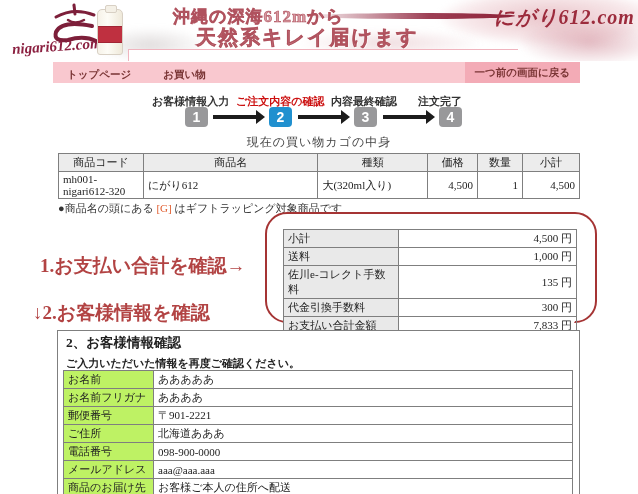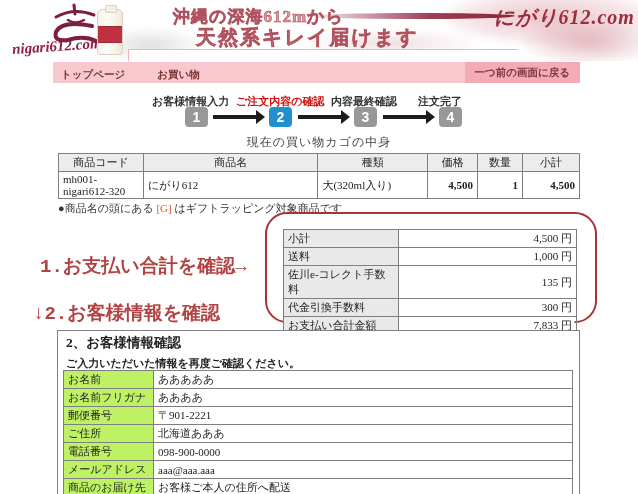--- a/index.html
+++ b/index.html
@@ -29,21 +29,21 @@
   .bottle-label { position:absolute; left:0px; top:16px; width:24px; height:17px; background:#bf3040;
     border-top:1px solid #a02535; border-bottom:1px solid #a02535; }
   .tagline1 { position:absolute; left:173px; top:5px; font-size:17px; font-weight:bold; letter-spacing:1px;
     color:#d89aa2; -webkit-text-stroke:.6px #b0525e; text-shadow:1px 1px 0 rgba(255,255,255,.7); }
   .tagline2 { position:absolute; left:196px; top:24px; font-size:20px; font-weight:bold; letter-spacing:2px;
     color:#d89aa2; -webkit-text-stroke:.6px #b0525e; text-shadow:1px 1px 0 rgba(255,255,255,.7); }
   .site-title { position:absolute; left:494px; top:4px; font-size:20px; font-weight:bold; font-style:italic;
     color:var(--brand-red,#9c2b3c); letter-spacing:1px; }
   
   .navbar { position:absolute; left:53px; top:62px; width:527px; height:21px; background:var(--accent-pink,#f9c8cf); }
-  .nav-links { position:absolute; left:8px; top:0; height:21px; line-height:21px; }
+  .nav-links { position:absolute; left:14px; top:0; height:21px; line-height:21px; }
   .nav-link { display:inline-block; margin-right:28px; font-size:10.5px; font-weight:bold; color:#7a3535; cursor:pointer; }
   .back-link { position:absolute; right:0; top:0; height:21px; line-height:21px; padding:0 10px;
     background:var(--accent-pink-dark,#f3abb6); font-size:10.5px; font-weight:bold; color:#7a3535; cursor:pointer; }
   
   .step-label { position:absolute; top:94px; font-size:11px; font-weight:bold; color:#333;
     font-family:"Liberation Sans", sans-serif; }
   .step-label.active { color:var(--step-label-active,#cc1111); }
   .step-box { position:absolute; top:107px; width:23px; height:20px; border-radius:4px;
     background:var(--step-inactive,#98989a); color:#fff; font-family:"Liberation Sans",sans-serif;
     font-weight:bold; font-size:14px; text-align:center; line-height:20px; }
@@ -52,32 +52,32 @@
   .arrow::after { content:""; position:absolute; right:-9px; top:-5px; border-left:9px solid #1c1c1c;
     border-top:7px solid transparent; border-bottom:7px solid transparent; }
   .steps-caption { position:absolute; left:0; top:134px; width:638px; text-align:center;
     font-size:12px; color:#444; letter-spacing:1px; }
   
   table { border-collapse:collapse;border-radius:23px; }
   td, th { border:1px solid #7f7f7f; font-size:11px; padding:1px 4px; }
   .cart-table { position:absolute; left:58px; top:153px; width:522px; background:#fff; }
   .cart-table th { background:var(--table-header-bg,#ececec); font-weight:normal; height:16px; }
   .cart-table td { vertical-align:middle; }
-  .num { text-align:right;font-weight:bold; }
+  .num { text-align:right; }
   .note { position:absolute; left:58px; top:201px; font-size:11px; color:#333; }
   .note .gift-tag { color:var(--gift-tag,#e05a2b); }
   
   .highlight-circle { position:absolute; left:265px; top:212px; width:332px; height:111px;
     background:#fff; border:2px solid var(--highlight-border,#a53434); border-radius:22px; }
   .summary-table { position:absolute; left:283px; top:229px; width:294px; background:#fff; }
   .summary-table td { height:14px; }
   .summary-table td.lbl { width:115px; background:#e9e9e9; }
   .summary-table td.val { text-align:right; }
   .annotation { position:absolute; font-size:19px; font-weight:bold; color:var(--annotation-red,#b24343);
-    font-family:Liberation Mono, monospace; white-space:nowrap;text-align:right; }
+    font-family:Liberation Serif, serif; white-space:nowrap;text-align:right; }
   .annotation.a1 { left:40px; top:253px; }
   .annotation.a2 { left:33px; top:300px; }
   
   .customer-box { position:absolute; left:57px; top:330px; width:523px; height:170px;
     border:1px solid #7f7f7f; background:#fff; }
   .customer-heading { position:absolute; left:8px; top:3px; font-size:13.5px; font-weight:bold; color:#222; }
   .customer-subtext { position:absolute; left:8px; top:25px; font-size:11px; font-weight:bold; color:#222; }
   .info-table { position:absolute; left:5px; top:39px; width:510px; }
   .info-table td { height:15.5px; }
   .info-table td.lbl { width:90px; background:#bef264; }

